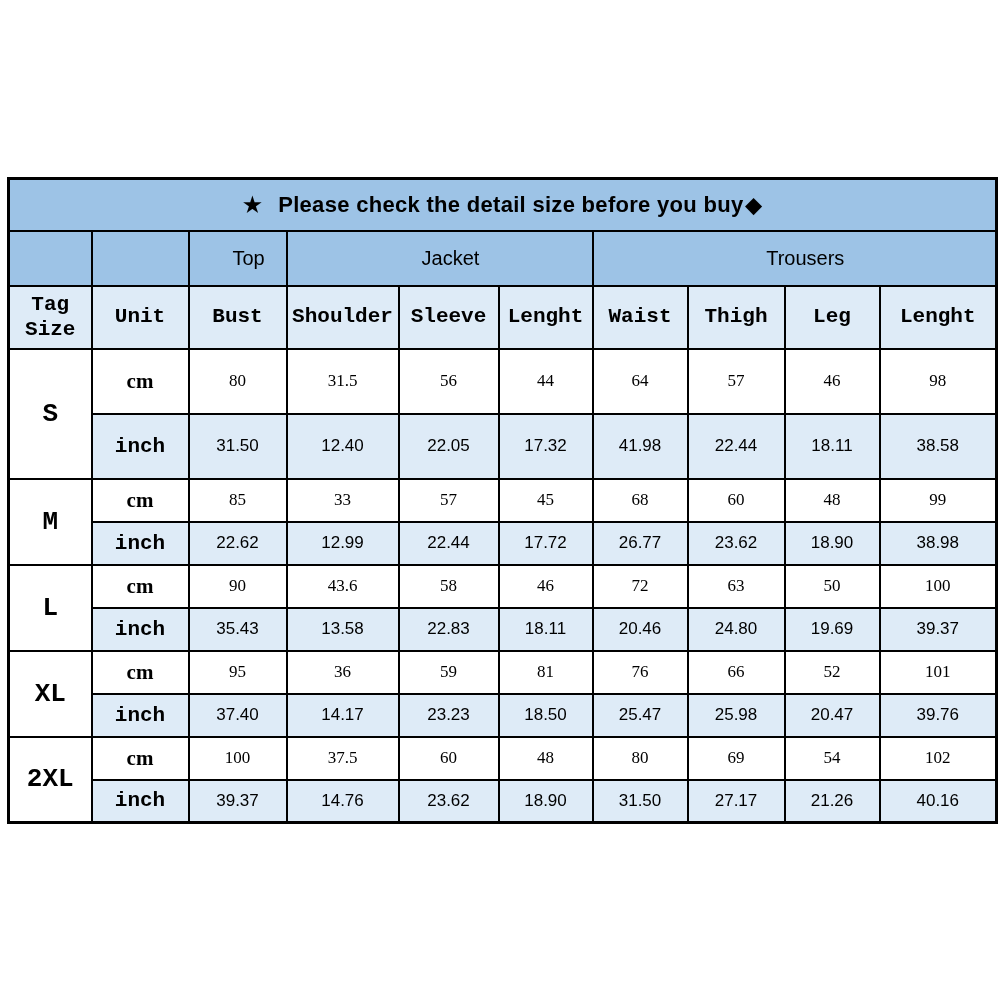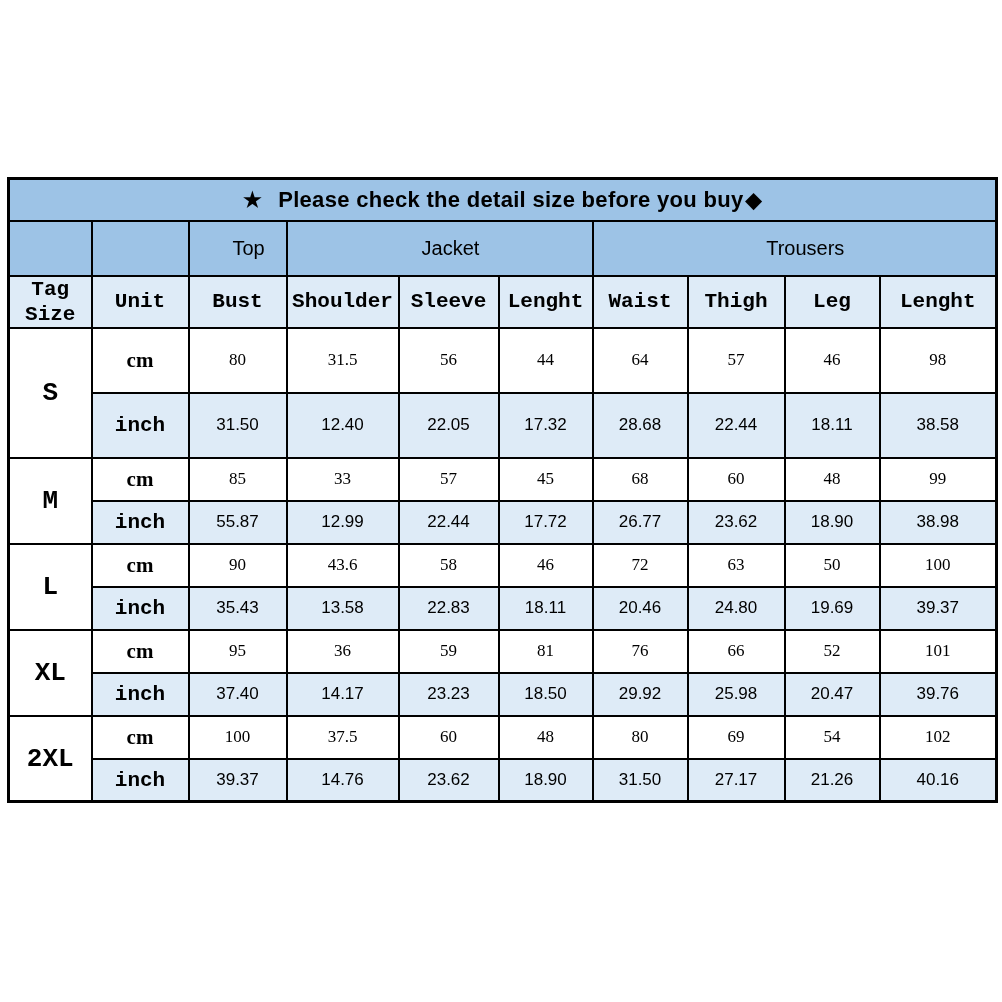--- a/index.html
+++ b/index.html
@@ -26,37 +26,37 @@
   }
   table.size-chart td {
     border: 2px solid var(--border, #000);
     text-align: center;
     vertical-align: middle;
     padding: 0;
     overflow: hidden;
     color: var(--text, #000);
   }
   
-  tr.banner-row { height: 42px; }
+  tr.banner-row { height: 52px; }
   tr.banner-row td {
     background: var(--banner-bg, #9dc3e6);
     font: 700 22px "Liberation Sans", sans-serif;
     letter-spacing: 0.3px;
   }
   .banner-star { margin-right: 16px; font-size: 21px; }
   .banner-diamond { margin-left: 2px; font-size: 21px; }
   
   tr.group-row { height: 55px; }
   tr.group-row td {
     background: var(--banner-bg, #9dc3e6);
     font: 400 20px "Liberation Sans", sans-serif;
     padding-left: 22px;
   }
   
-  tr.header-row { height: 52px; }
+  tr.header-row { height: 63px; }
   tr.header-row td {
     background: var(--header-bg, #deebf7);
     font: 700 21px "Liberation Mono", "DejaVu Sans Mono", monospace;
     line-height: 1.2;
   }
   
   tr.tall { height: 65px; }
   tr.normal { height: 43px; }
   td.size-cell {
     background: var(--row-bg, #ffffff);
@@ -126,40 +126,40 @@
           <td class="data-cell">57</td>
           <td class="data-cell">46</td>
           <td class="data-cell">98</td>
         </tr>
         <tr class="inch-row tall">
           <td class="unit-cell">inch</td>
           <td class="data-cell">31.50</td>
           <td class="data-cell">12.40</td>
           <td class="data-cell">22.05</td>
           <td class="data-cell">17.32</td>
-          <td class="data-cell">28.68</td>
+          <td class="data-cell">41.98</td>
           <td class="data-cell">22.44</td>
           <td class="data-cell">18.11</td>
           <td class="data-cell">38.58</td>
         </tr>
         <tr class="cm-row normal">
           <td class="size-cell" rowspan="2">M</td>
           <td class="unit-cell">cm</td>
           <td class="data-cell">85</td>
           <td class="data-cell">33</td>
           <td class="data-cell">57</td>
           <td class="data-cell">45</td>
           <td class="data-cell">68</td>
           <td class="data-cell">60</td>
           <td class="data-cell">48</td>
           <td class="data-cell">99</td>
         </tr>
         <tr class="inch-row normal">
           <td class="unit-cell">inch</td>
-          <td class="data-cell">55.87</td>
+          <td class="data-cell">22.62</td>
           <td class="data-cell">12.99</td>
           <td class="data-cell">22.44</td>
           <td class="data-cell">17.72</td>
           <td class="data-cell">26.77</td>
           <td class="data-cell">23.62</td>
           <td class="data-cell">18.90</td>
           <td class="data-cell">38.98</td>
         </tr>
         <tr class="cm-row normal">
           <td class="size-cell" rowspan="2">L</td>
@@ -195,21 +195,21 @@
           <td class="data-cell">66</td>
           <td class="data-cell">52</td>
           <td class="data-cell">101</td>
         </tr>
         <tr class="inch-row normal">
           <td class="unit-cell">inch</td>
           <td class="data-cell">37.40</td>
           <td class="data-cell">14.17</td>
           <td class="data-cell">23.23</td>
           <td class="data-cell">18.50</td>
-          <td class="data-cell">29.92</td>
+          <td class="data-cell">25.47</td>
           <td class="data-cell">25.98</td>
           <td class="data-cell">20.47</td>
           <td class="data-cell">39.76</td>
         </tr>
         <tr class="cm-row normal">
           <td class="size-cell" rowspan="2">2XL</td>
           <td class="unit-cell">cm</td>
           <td class="data-cell">100</td>
           <td class="data-cell">37.5</td>
           <td class="data-cell">60</td>

